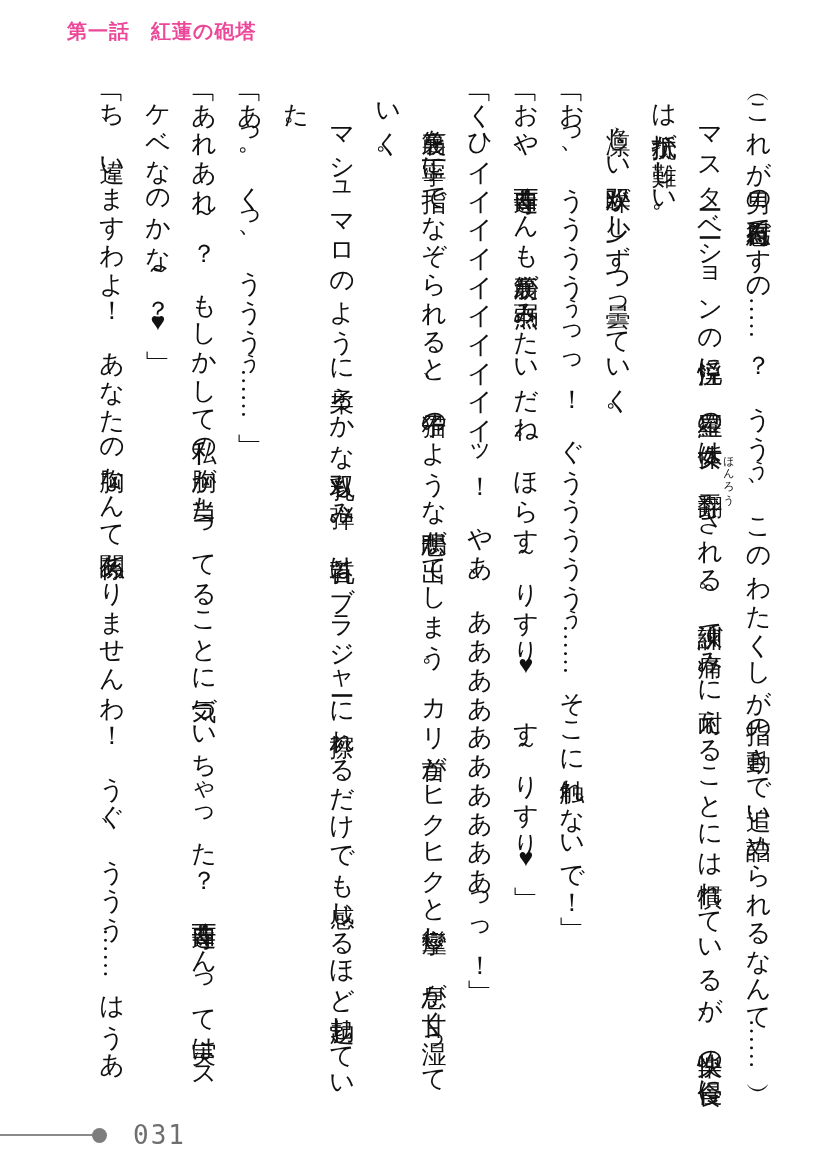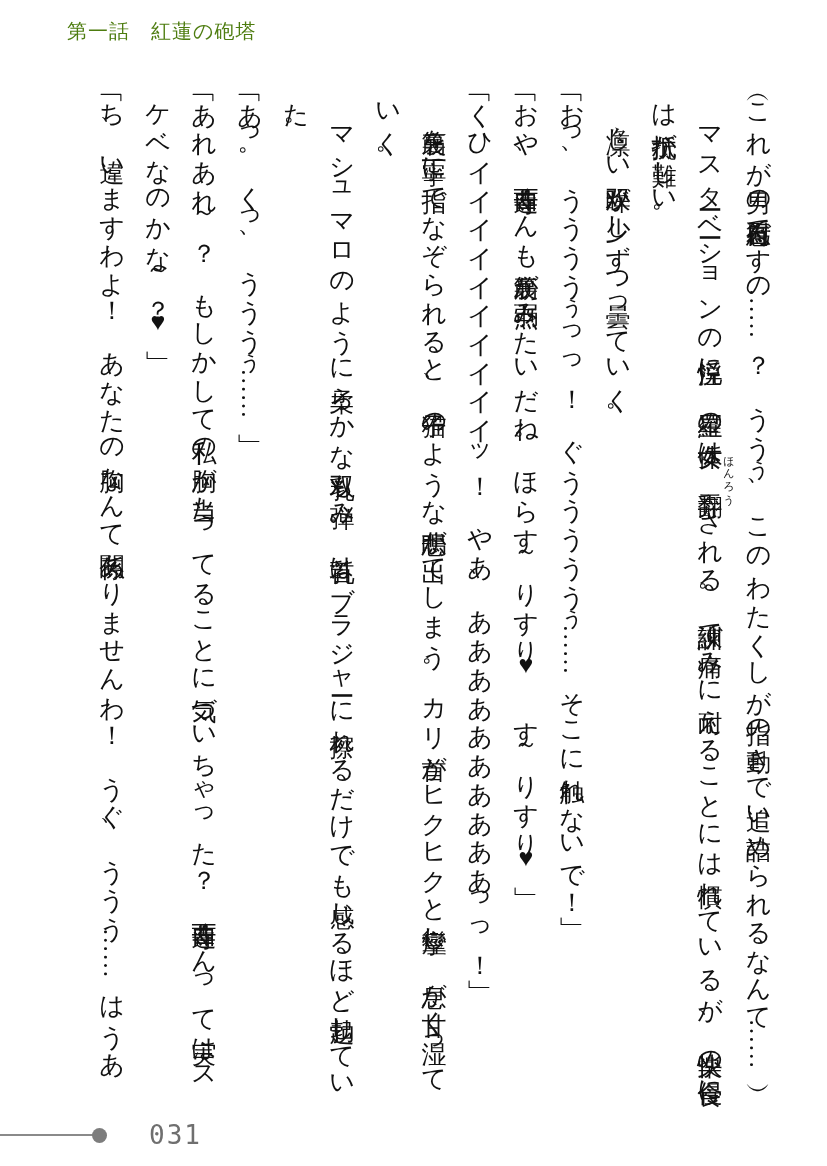--- a/index.html
+++ b/index.html
@@ -15,22 +15,23 @@
     overflow: hidden;
     font-family: "Liberation Serif", "DejaVu Serif", serif;
     color: #111111;
   }
   .running-head {
     position: absolute;
     top: 18px;
     left: 67px;
     font-size: 20px;
     letter-spacing: 1px;
-    color: #4d7c0f;
+    color: #ec4899;
     white-space: pre;
+    font-weight: bold;
   }
   .text-area {
     position: absolute;
     top: 86px;
     right: 46px;
     height: 1012px;
     writing-mode: vertical-rl;
     -webkit-writing-mode: vertical-rl;
     text-orientation: mixed;
     font-size: 25px;
@@ -68,21 +69,21 @@
   }
   .footer-dot {
     display: inline-block;
     width: 15px;
     height: 15px;
     border-radius: 50%;
     background: #7d7d7d;
     margin-left: -2px;
   }
   .page-number {
-    margin-left: 42px;
+    margin-left: 26px;
     font-family: "DejaVu Sans Mono", monospace;
     font-size: 26px;
     color: #6f6f6f;
     letter-spacing: 2px;
   }
 </style>
 </head>
 <body>
 
 <div class="page">

